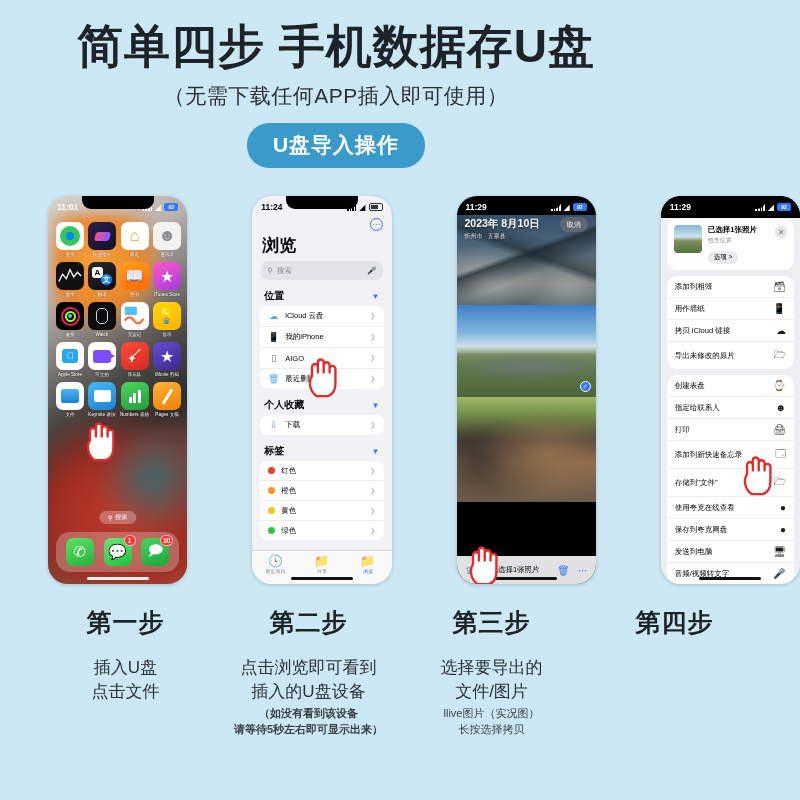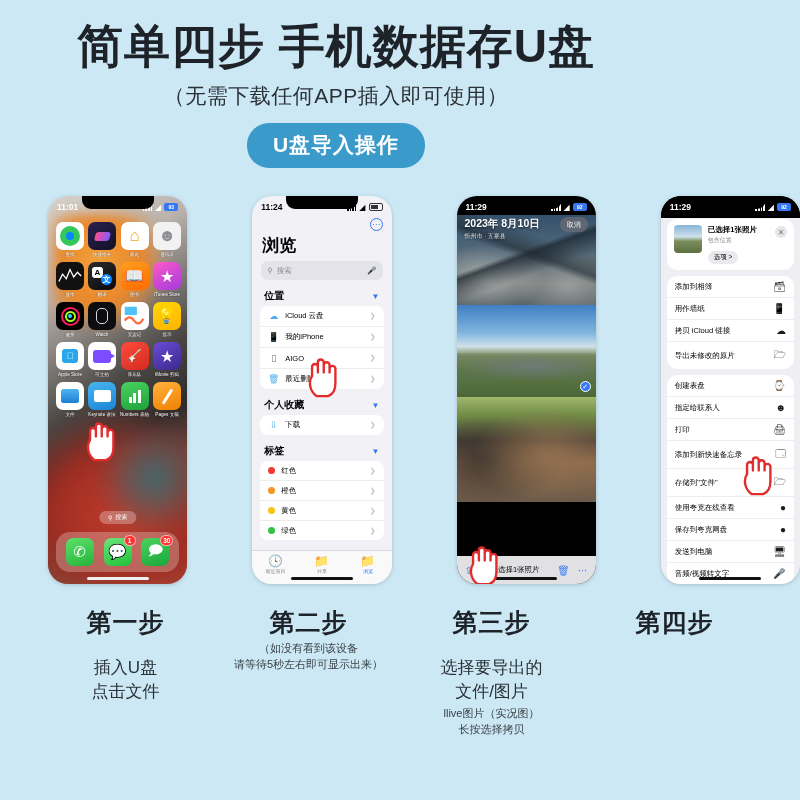--- a/index.html
+++ b/index.html
@@ -663,21 +663,23 @@
 
   <div class="caps">
     <div class="cap">
       <div class="step">第一步</div>
       <div class="big" style="white-space:pre-line;">插入U盘
 点击文件</div>
       <div class="small" style="white-space:pre-line;"></div>
     </div>
     <div class="cap">
       <div class="step">第二步</div>
-      <div class="small" style="white-space:pre-line;">（如没有看到该设备
+      <div class="big" style="white-space:pre-line;">点击浏览即可看到
+插入的U盘设备</div>
+      <div class="small" style="white-space:pre-line;font-weight:bold;">（如没有看到该设备
 请等待5秒左右即可显示出来）</div>
     </div>
     <div class="cap">
       <div class="step">第三步</div>
       <div class="big" style="white-space:pre-line;">选择要导出的
 文件/图片</div>
       <div class="small" style="white-space:pre-line;">llive图片（实况图）
 长按选择拷贝</div>
     </div>
     <div class="cap">

